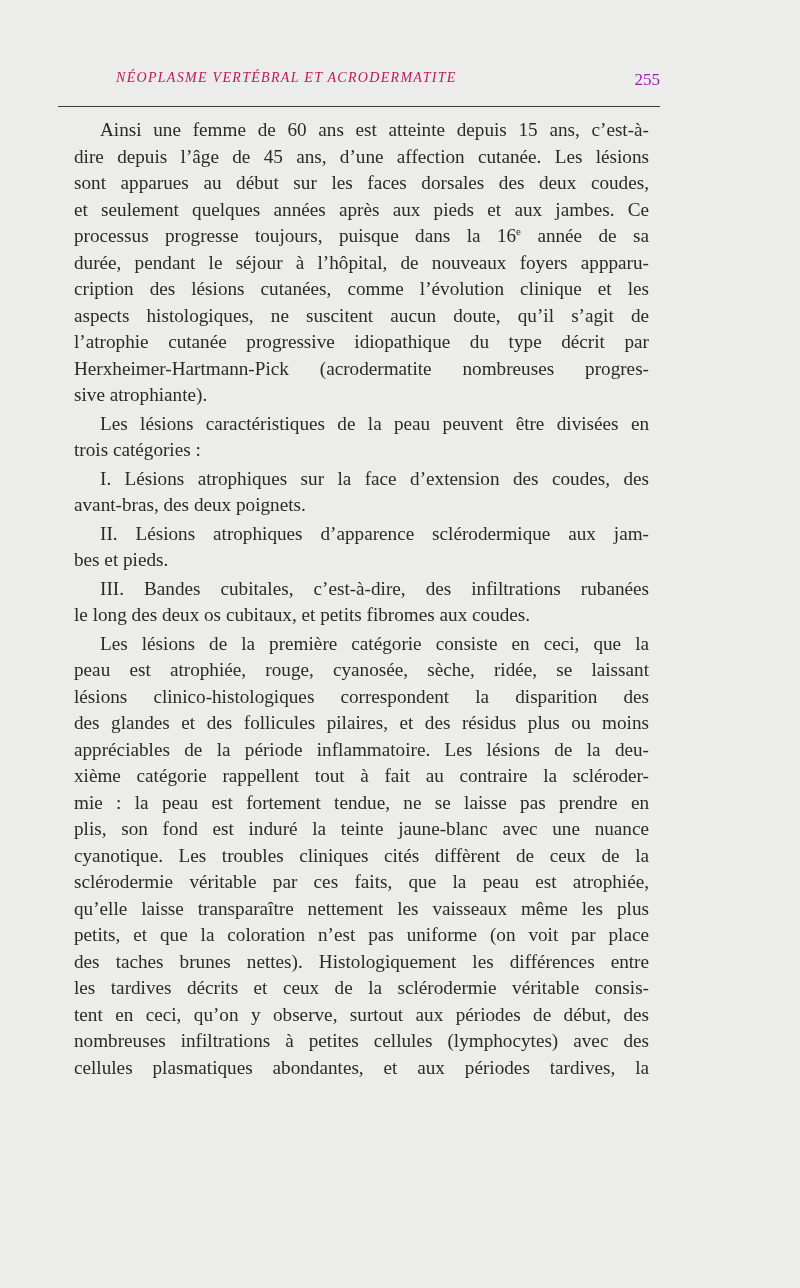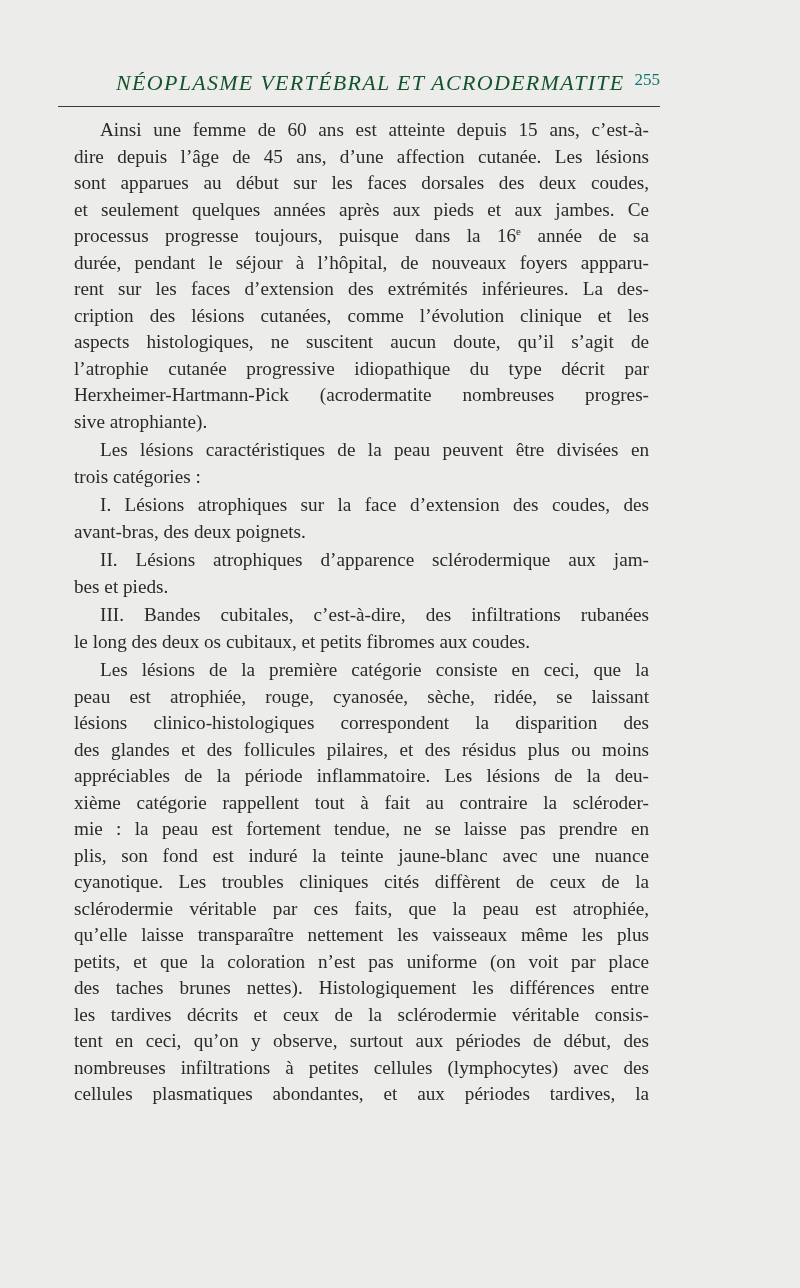--- a/index.html
+++ b/index.html
@@ -26,32 +26,32 @@
       left: 60px;
       top: 70px;
       width: 600px;
       height: 24px;
     }
     .running-title {
       position: absolute;
       left: 56px;
       top: 0;
       font-style: italic;
-      font-size: 22px;
+      font-size: 14px;
       letter-spacing: 1.3px;
-      color: #14532d;
+      color: #be185d;
       white-space: nowrap;
       text-align: center;
     }
     .page-number {
       position: absolute;
       right: 0;
       top: 0;
       font-size: 17px;
-      color: #0f766e;
+      color: #a21caf;
     }
     .head-rule {
       position: absolute;
       left: 58px;
       top: 106px;
       width: 602px;
       height: 1px;
       background: #3a3a3a;
     }
     .body-text {
@@ -91,21 +91,20 @@
   <div class="head-rule"></div>
 
   <div class="body-text" id="body-text">
       <p>
         <span class="line indent">Ainsi une femme de 60 ans est atteinte depuis 15 ans, c’est-à-</span>
         <span class="line">dire depuis l’âge de 45 ans, d’une affection cutanée. Les lésions</span>
         <span class="line">sont apparues au début sur les faces dorsales des deux coudes,</span>
         <span class="line">et seulement quelques années après aux pieds et aux jambes. Ce</span>
         <span class="line">processus progresse toujours, puisque dans la 16<sup>e</sup> année de sa</span>
         <span class="line">durée, pendant le séjour à l’hôpital, de nouveaux foyers appparu-</span>
-        <span class="line">rent sur les faces d’extension des extrémités inférieures. La des-</span>
         <span class="line">cription des lésions cutanées, comme l’évolution clinique et les</span>
         <span class="line">aspects histologiques, ne suscitent aucun doute, qu’il s’agit de</span>
         <span class="line">l’atrophie cutanée progressive idiopathique du type décrit par</span>
         <span class="line">Herxheimer-Hartmann-Pick (acrodermatite nombreuses progres-</span>
         <span class="line last">sive atrophiante).</span>
       </p>
       <p>
         <span class="line indent">Les lésions caractéristiques de la peau peuvent être divisées en</span>
         <span class="line last">trois catégories :</span>
       </p>

